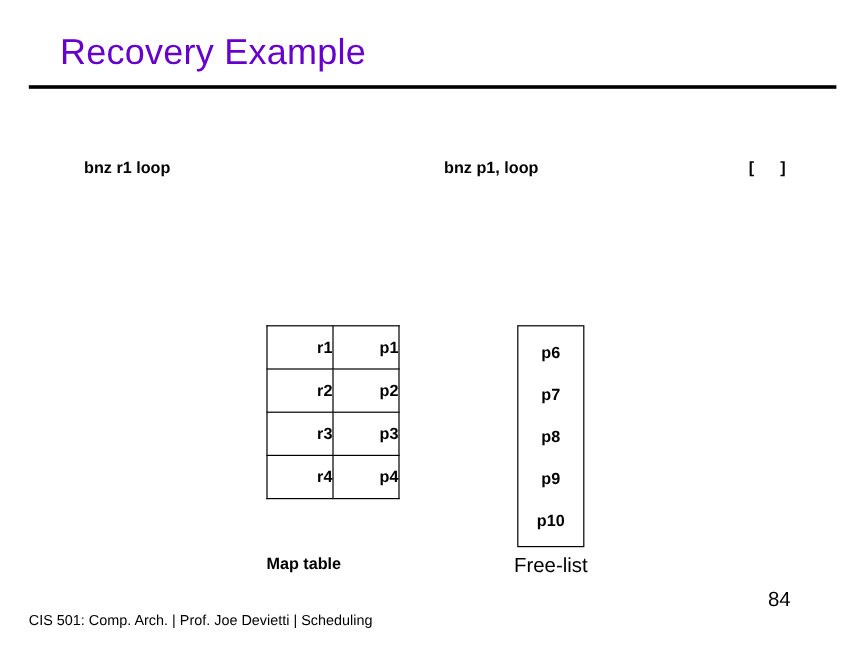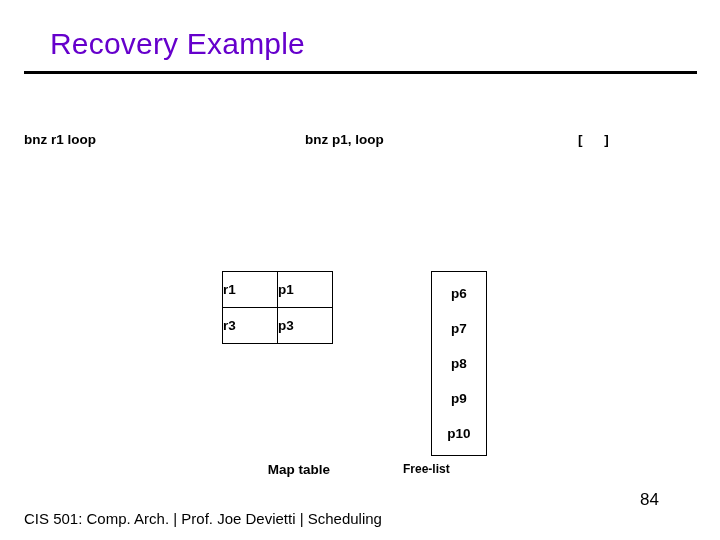--- a/index.html
+++ b/index.html
@@ -38,50 +38,51 @@
     background: #000000;
   }
 
   
   .insn {
     position: absolute;
     font-size: 13.5px;
     font-weight: bold;
     white-space: nowrap;
     line-height: 1;
+    margin-left: 46px;
   }
   #insn-arch   { left: 24px;  top: 133px; }
-  #insn-phys   { left: 305px; top: 133px; }
+  #insn-phys   { left: 324px; top: 133px; }
   #insn-bracket{ left: 578px; top: 133px; letter-spacing: 9px; }
 
   
   #map-table {
     position: absolute;
     left: 222px;
     top: 271px;
     width: 108px;
     border-collapse: collapse;
     table-layout: fixed;
   }
   #map-table td {
     border: 1px solid #000000;
     height: 35px;
     width: 54px;
-    text-align: left;
+    text-align: right;
     vertical-align: middle;
     font-size: 13.5px;
     font-weight: bold;
     padding: 0;
   }
   #map-table-caption {
     position: absolute;
     left: 222px;
     top: 462px;
     width: 108px;
-    text-align: right;
+    text-align: left;
     font-size: 13.5px;
     font-weight: bold;
     white-space: nowrap;
   }
 
   
   #free-list {
     position: absolute;
     left: 431px;
     top: 271px;
@@ -100,32 +101,32 @@
     font-size: 13.5px;
     font-weight: bold;
     text-align: center;
     line-height: 1;
   }
   #free-list-caption {
     position: absolute;
     left: 403px;
     top: 462px;
     width: 112px;
-    text-align: left;
-    font-size: 12px;
-    font-weight: bold;
+    text-align: center;
+    font-size: 17px;
+    font-weight: normal;
     white-space: nowrap;
   }
 
   
   #footer-text {
     position: absolute;
     left: 24px;
     top: 510px;
-    font-size: 15px;
+    font-size: 12px;
     white-space: nowrap;
     color: #000000;
   }
   #footer-page {
     position: absolute;
     left: 640px;
     top: 490px;
     font-size: 17px;
     white-space: nowrap;
     color: #000000;
@@ -144,22 +145,30 @@
 
 <div class="insn" id="insn-bracket">[   ]</div>
 
 <table id="map-table">
   <tbody>
     <tr>
       <td>r1</td>
       <td>p1</td>
     </tr>
     <tr>
+      <td>r2</td>
+      <td>p2</td>
+    </tr>
+    <tr>
       <td>r3</td>
       <td>p3</td>
+    </tr>
+    <tr>
+      <td>r4</td>
+      <td>p4</td>
     </tr>
   </tbody>
 </table>
 
 <div id="map-table-caption">Map table</div>
 
 <div id="free-list">
   <div class="fl-item">p6</div>
   <div class="fl-item">p7</div>
   <div class="fl-item">p8</div>

